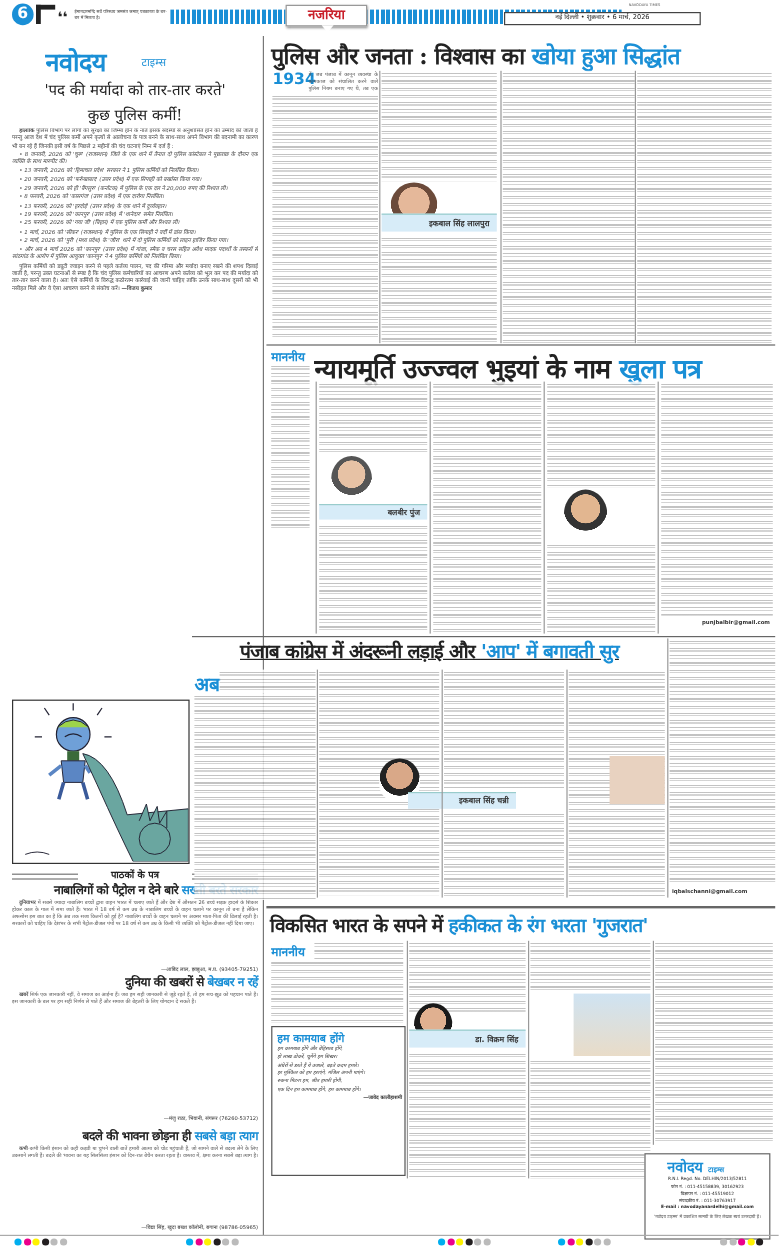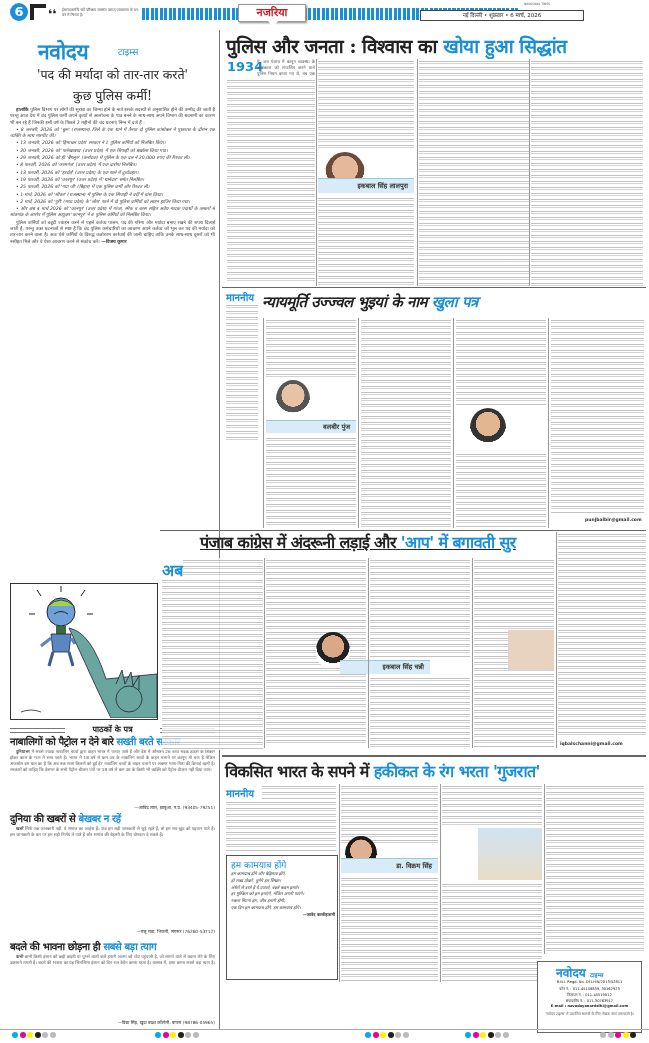--- a/index.html
+++ b/index.html
@@ -25,38 +25,38 @@
   #small-brand { left: 524px; top: 2px; font-size: 3px; color: #555; }
 
   
   #brand1 { left: 38px; top: 37px; font-size: 21px; font-weight: bold; color: #1a8fd6; letter-spacing: -0.5px; }
   #brand1-sub { left: 118px; top: 45px; font-size: 9px; color: #1a8fd6; }
   #ed-title1 { left: 10px; top: 66px; width: 205px; text-align: center; font-size: 12.5px; color: #222; }
   #ed-title2 { left: 10px; top: 87px; width: 205px; text-align: center; font-size: 12.5px; color: #222; }
 
   
   #head1 { left: 226px; top: 33px; font-size: 19px; font-weight: bold; color: #222; white-space: nowrap; letter-spacing: -0.5px; }
-  #head2 { left: 262px; top: 291px; font-size: 15px; font-weight: bold; color: #222; white-space: nowrap; letter-spacing: -0.5px; font-style: italic; }
+  #head2 { left: 262px; top: 291px; font-size: 22px; font-weight: bold; color: #222; white-space: nowrap; letter-spacing: -0.5px; }
   #head3 { left: 200px; top: 531px; font-size: 16px; font-weight: bold; color: #222; white-space: nowrap; letter-spacing: -0.6px; text-decoration: underline; }
   #head4 { left: 225px; top: 760px; font-size: 16px; font-weight: bold; color: #222; white-space: nowrap; letter-spacing: -0.6px; }
 
   .author-card { position: absolute; background: #d7ecf8; border-top: 1px solid #9cc; font-size: 6.5px; font-weight: bold; color: #333; text-align: right; padding-right: 6px; }
   .face { position: absolute; border-radius: 50% 50% 40% 40%; background: radial-gradient(circle at 50% 40%, #e5b89a 0 40%, #6b4a3a 41% 60%, #fff 61%); }
   .dropcap { position: absolute; font-size: 15px; font-weight: bold; color: #1a8fd6; }
   .maanniya { position: absolute; font-size: 10px; font-weight: bold; color: #1a8fd6; }
 
   #cartoon { left: 10px; top: 583px; width: 148px; height: 137px; border: 1.5px solid #333; background: #fff; }
   #letters-head { left: 10px; top: 723px; width: 205px; text-align: center; font-size: 8px; font-weight: bold; color: #222; }
   #letters-head:before, #letters-head:after { content: ""; position: absolute; top: 5px; width: 55px; height: 3px; border-top: 1px solid #777; border-bottom: 1px solid #777; }
   #letters-head:before { left: 0; } #letters-head:after { right: 0; }
-  .lhead { position: absolute; left: 10px; width: 205px; text-align: left; font-size: 10px; font-weight: bold; color: #222; white-space: nowrap; letter-spacing: -0.4px; }
+  .lhead { position: absolute; left: 10px; width: 205px; text-align: right; font-size: 10px; font-weight: bold; color: #222; white-space: nowrap; letter-spacing: -0.4px; }
   .sig { position: absolute; font-size: 4.3px; color: #333; text-align: right; }
 
   #poem-box { left: 226px; top: 855px; width: 112px; height: 125px; border: 1px solid #555; background: #fff; }
-  #poem-title { position: absolute; left: 4px; top: 2px; font-size: 9px; font-weight: normal; color: #1a8fd6; }
+  #poem-title { position: absolute; left: 4px; top: 2px; font-size: 9px; font-weight: bold; color: #1a8fd6; }
   #poem-lines { position: absolute; left: 4px; top: 15px; width: 104px; font-size: 4.2px; line-height: 6.8px; font-style: italic; color: #333; }
 
   #imprint { left: 537px; top: 961px; width: 105px; height: 72px; border: 1px solid #666; background: #fff; }
   #imprint-brand { position: absolute; left: 18px; top: 2px; font-size: 12px; font-weight: bold; color: #1a8fd6; }
   #imprint-brand span { font-size: 6px; }
   .imp-line { position: absolute; left: 0; width: 103px; text-align: center; font-size: 3.6px; color: #222; }
   .reg-dots { position: absolute; display: flex; gap: 1.5px; }
   .reg-dots span { width: 6px; height: 6px; border-radius: 50%; display: block; }
   .email { position: absolute; font-size: 4.5px; font-weight: bold; color: #333; }
 </style>

